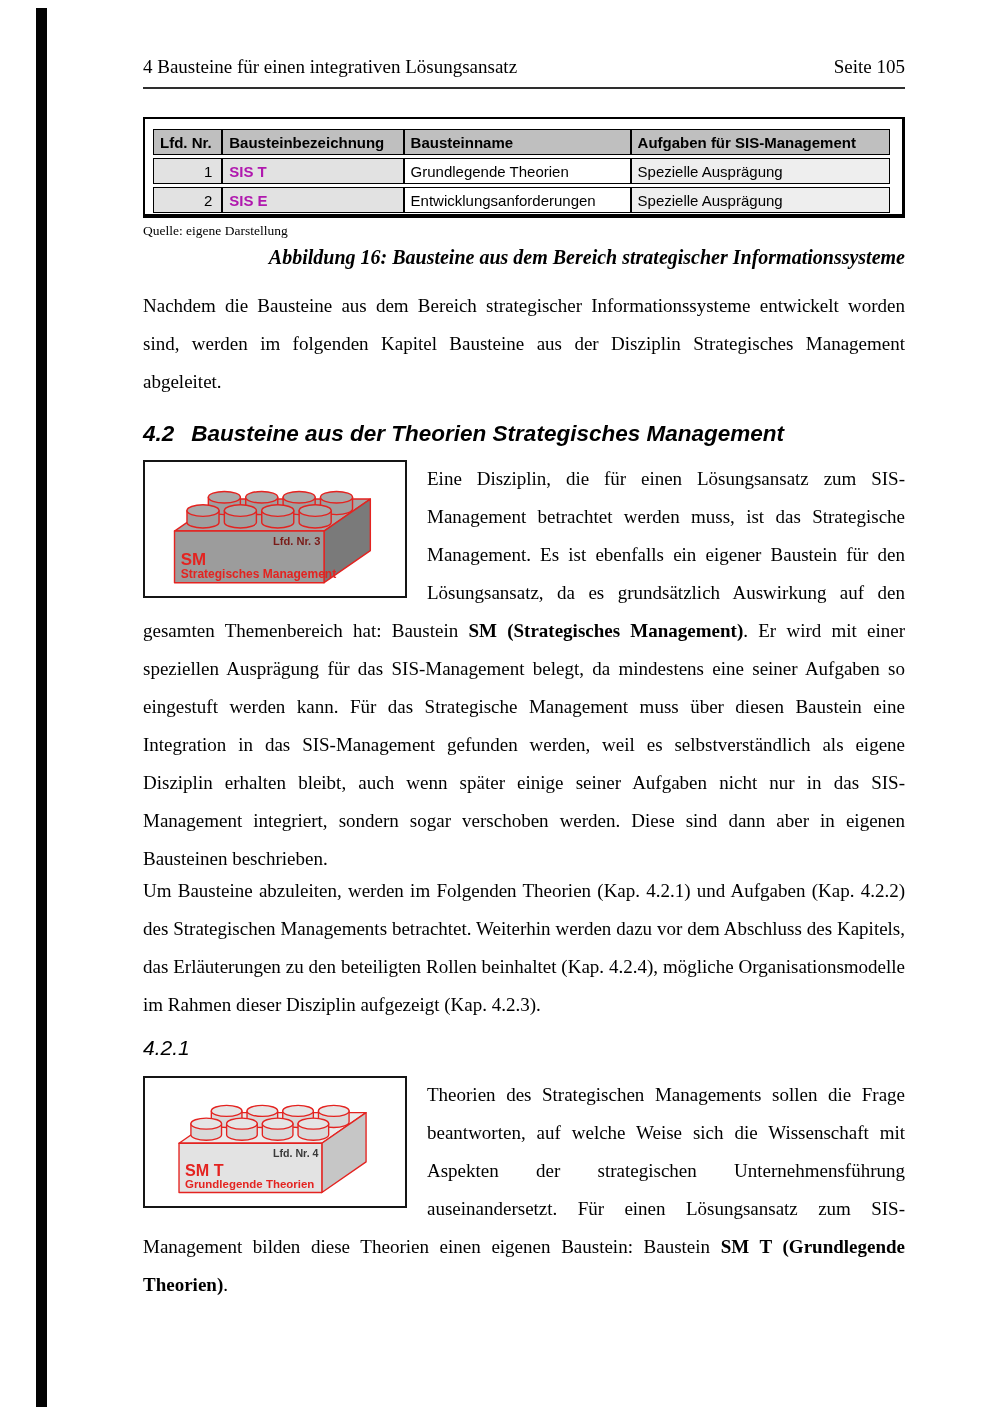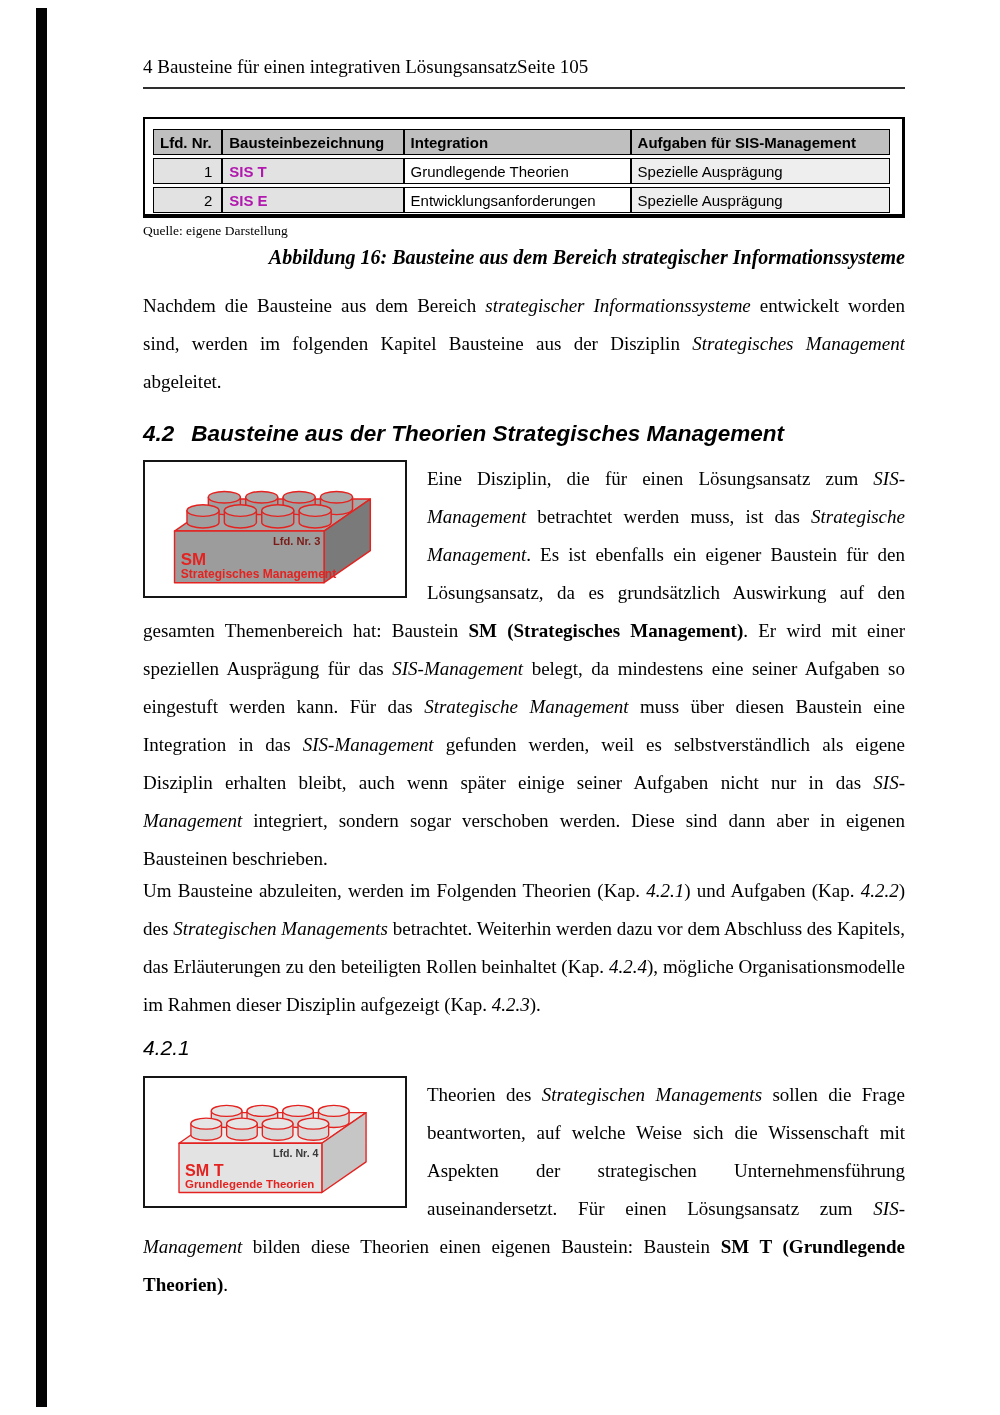--- a/index.html
+++ b/index.html
@@ -2,21 +2,21 @@
 <html lang="de" style="--table_code: #b018ae; --table_header_bg: #bfbfbf; --table_gray_bg: #e2e2e2; --table_light_bg: #eeeeee; --brick_outline: #e42320; --brick_label: #e42320; --brick1_front: #9c9c9c; --brick1_top: #a6a6a6; --brick1_side: #7a7a7a; --brick1_stud: #9f9f9f; --brick1_stud_top: #a9a9a9; --brick1_lfd: #7a1b18; --brick2_front: #e3e3e3; --brick2_top: #ebebeb; --brick2_side: #c6c6c6; --brick2_stud: #d9d9d9; --brick2_stud_top: #e5e5e5; --brick2_lfd: #3a3a3a;"><head>
 <meta charset="utf-8">
 <style>
   html,body{margin:0;padding:0;background:#fff;}
   .page{position:relative;width:1000px;height:1415px;background:#fff;overflow:hidden;
         font-family:"Liberation Serif",serif;color:#000;}
   .scan-bar{position:absolute;left:36px;top:8px;width:11px;height:1399px;background:#030303;}
 
   
   .pageheader{position:absolute;left:143px;top:56px;width:762px;display:flex;
-              font-size:19px;padding-bottom:9px;
+              justify-content:space-between;font-size:19px;padding-bottom:9px;
               border-bottom:2px solid #2e2e2e;}
 
   
   .figframe{position:absolute;left:143px;top:117px;width:762px;height:101px;box-sizing:border-box;
             border:2px solid #000;border-right-width:3px;border-bottom-width:4px;
             padding:7px 12px 16px 8px;background:#fff;}
   table.figtable{width:100%;border-collapse:separate;border-spacing:0 3px;table-layout:fixed;
             font-family:"Liberation Sans",sans-serif;font-size:15px;}
   .figtable th,.figtable td{border:1px solid #000;padding:1px 6px;height:22px;overflow:hidden;
             white-space:nowrap;box-sizing:content-box;}
@@ -25,21 +25,21 @@
   td.code{background:var(--table_gray_bg,#e2e2e2);color:var(--table_code,#b018ae);font-weight:bold;}
   td.bname{background:#fff;}
   td.task{background:var(--table_light_bg,#eeeeee);}
 
   .source{position:absolute;left:143px;top:223px;width:762px;font-size:13.5px;}
   .caption{position:absolute;left:143px;top:246px;width:762px;text-align:right;
            font-size:20px;font-weight:bold;font-style:italic;}
 
   
   .body{font-size:19px;line-height:38px;text-align:justify;margin:0;}
-  .it{font-style:italic;}
+  .it{}
   .bd{font-weight:bold;}
   .p1{position:absolute;left:143px;top:287px;width:762px;height:120px;overflow:hidden;}
   .h42{position:absolute;left:143px;top:421px;font-family:"Liberation Sans",sans-serif;
        font-weight:bold;font-style:italic;font-size:22.5px;display:flex;gap:17px;text-align:right;}
   .block2{position:absolute;left:143px;top:460px;width:762px;height:412px;overflow:hidden;}
   .p3{position:absolute;left:143px;top:872px;width:762px;height:156px;overflow:hidden;}
   .h421{position:absolute;left:143px;top:1036px;font-family:"Liberation Sans",sans-serif;
        font-style:italic;font-size:21px;display:flex;gap:13px;}
   .block4{position:absolute;left:143px;top:1076px;width:762px;height:232px;overflow:hidden;}
 
@@ -80,21 +80,21 @@
       <colgroup>
           <col style="width:9.4%">
           <col style="width:24.6%">
           <col style="width:30.8%">
           <col style="width:35.2%">
         </colgroup>
       <tbody>
           <tr>
         <th>Lfd. Nr.</th>
         <th>Bausteinbezeichnung</th>
-        <th>Integration</th>
+        <th>Bausteinname</th>
         <th>Aufgaben für SIS-Management</th>
       </tr>
       <tr>
         <td class="nr">1</td>
         <td class="code">SIS T</td>
         <td class="bname">Grundlegende Theorien</td>
         <td class="task">Spezielle Ausprägung</td>
       </tr>
       <tr>
         <td class="nr">2</td>

